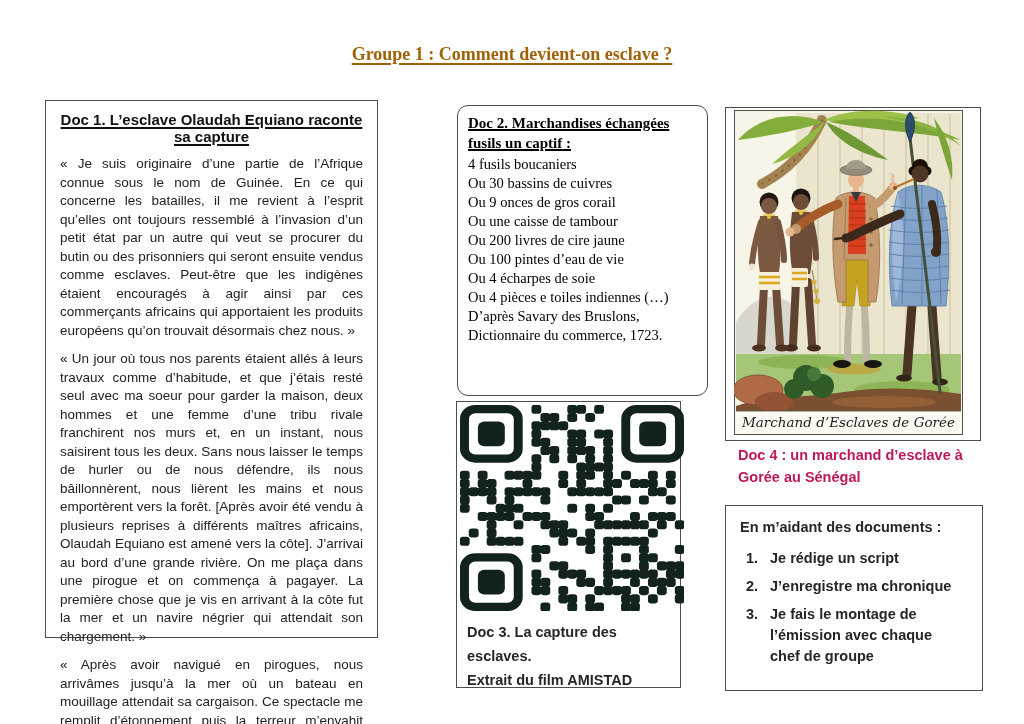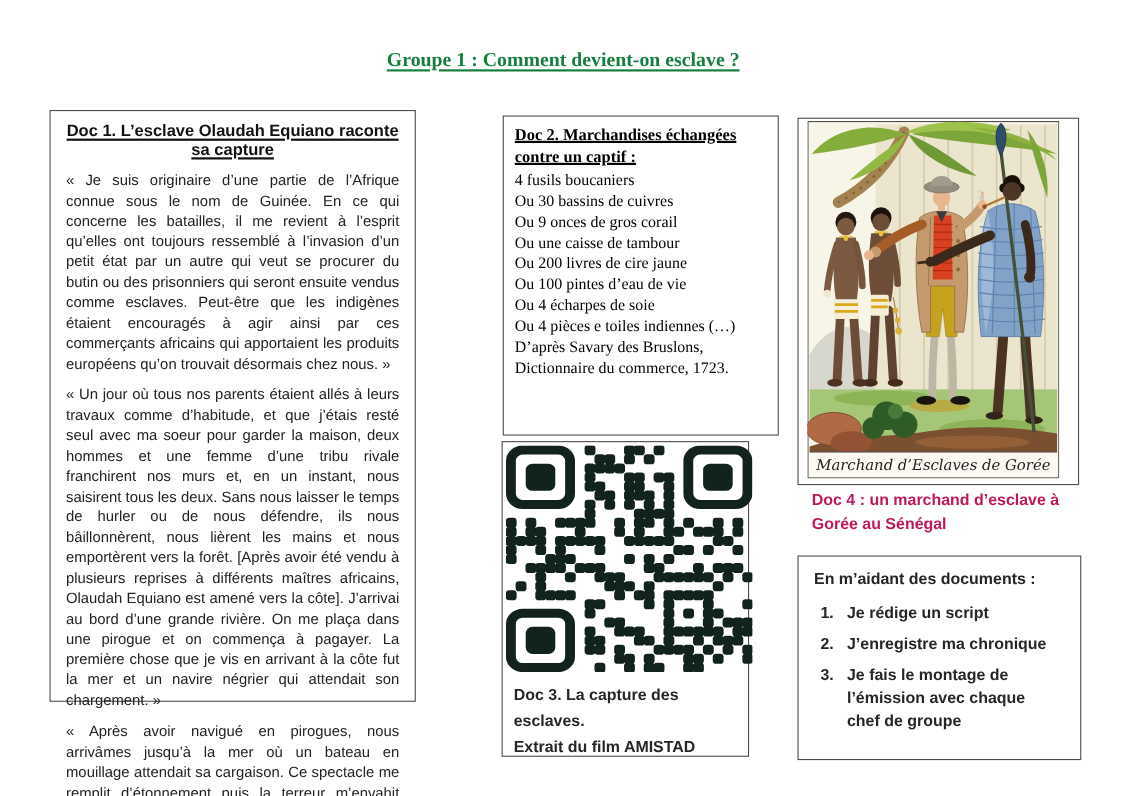--- a/index.html
+++ b/index.html
@@ -2,42 +2,42 @@
 <html><head>
 <meta charset="utf-8">
 <style>
   * { margin:0; padding:0; box-sizing:border-box; }
   html,body { width:1024px; height:724px; background:#ffffff; overflow:hidden; }
   body { position:relative; font-family:"Liberation Sans", sans-serif; color:#1f1f1f; }
 
   .page-title {
     position:absolute; top:44px; left:0; width:1024px; text-align:center;
     font-family:"Liberation Serif", serif; font-weight:bold; font-size:18px;
-    color:#15803d; text-decoration:underline; text-decoration-thickness:2px; text-underline-offset:3px;
+    color:#a16207; text-decoration:underline; text-decoration-thickness:2px; text-underline-offset:3px;
   }
 
   .box { position:absolute; border:1px solid #4d4d4d; background:#fff; }
 
   
   #doc1 { left:45px; top:100px; width:333px; height:538px; padding:10px 14px 0 14px; }
   #doc1 .doc1-title {
     text-align:center; font-weight:bold; font-size:15px; color:#111;
     text-decoration:underline; text-decoration-thickness:1.5px; text-underline-offset:2px;
     margin-bottom:10px;
   }
   #doc1 p {
     font-size:13.5px; line-height:18.5px; text-align:justify; color:#222;
     margin:0 0 10px 0;
   }
   #doc1 .citation { text-align:right; font-weight:bold; font-size:14px; margin-top:14px; color:#111; }
   #doc1 .citation .work { font-style:italic; }
 
   
   #doc2 { left:457px; top:105px; width:251px; height:291px; padding:7px 8px 0 10px;
-          font-family:"Liberation Serif", serif; color:#000; }
+          font-family:"Liberation Serif", serif; color:#000;border-radius:11px; }
   #doc2 .doc2-title { font-weight:bold; font-size:15px; line-height:20px;
           text-decoration:underline; text-decoration-thickness:1.5px; }
   #doc2 .doc2-line { font-size:14.5px; line-height:19px; }
   #doc2 .doc2-list { margin-top:2px; }
 
   
   #doc3 { left:456px; top:401px; width:225px; height:287px; padding:0; }
   #doc3 svg.qr { display:block; margin:3px 0 0 3px; }
   #doc3 .doc3-caption { padding:9px 10px 0 10px; font-weight:bold; font-size:14.5px; line-height:24px; color:#262626; }
 
@@ -62,21 +62,21 @@
   <div class="doc1-title">Doc 1. L’esclave Olaudah Equiano raconte sa capture</div>
   <p>« Je suis originaire d’une partie de l’Afrique connue sous le nom de Guinée. En ce qui concerne les batailles, il me revient à l’esprit qu’elles ont toujours ressemblé à l’invasion d’un petit état par un autre qui veut se procurer du butin ou des prisonniers qui seront ensuite vendus comme esclaves. Peut-être que les indigènes étaient encouragés à agir ainsi par ces commerçants africains qui apportaient les produits européens qu’on trouvait désormais chez nous. »</p>
   <p>« Un jour où tous nos parents étaient allés à leurs travaux comme d’habitude, et que j’étais resté seul avec ma soeur pour garder la maison, deux hommes et une femme d’une tribu rivale franchirent nos murs et, en un instant, nous saisirent tous les deux. Sans nous laisser le temps de hurler ou de nous défendre, ils nous bâillonnèrent, nous lièrent les mains et nous emportèrent vers la forêt. [Après avoir été vendu à plusieurs reprises à différents maîtres africains, Olaudah Equiano est amené vers la côte]. J’arrivai au bord d’une grande rivière. On me plaça dans une pirogue et on commença à pagayer. La première chose que je vis en arrivant à la côte fut la mer et un navire négrier qui attendait son chargement. »</p>
   <p>« Après avoir navigué en pirogues, nous arrivâmes jusqu’à la mer où un bateau en mouillage attendait sa cargaison. Ce spectacle me remplit d’étonnement puis la terreur m’envahit lorsqu’on me transporta à bord. Aussitôt quelques hommes d’équipage me tournèrent en tous sens pour voir si j’étais solide. »</p>
   <div class="citation"><span>Olaudah Equiano, </span><span class="work">Ma véridique histoire</span><span>, 1789.</span></div>
 </div>
 
 <div class="box" id="doc2">
   <div class="doc2-title">
     <div>Doc 2. Marchandises échangées</div>
-    <div>contre un captif :</div>
+    <div>fusils un captif :</div>
   </div>
   <div class="doc2-list">
     <div class="doc2-line">4 fusils boucaniers</div>
     <div class="doc2-line">Ou 30 bassins de cuivres</div>
     <div class="doc2-line">Ou 9 onces de gros corail</div>
     <div class="doc2-line">Ou une caisse de tambour</div>
     <div class="doc2-line">Ou 200 livres de cire jaune</div>
     <div class="doc2-line">Ou 100 pintes d’eau de vie</div>
     <div class="doc2-line">Ou 4 écharpes de soie</div>
     <div class="doc2-line">Ou 4 pièces e toiles indiennes (…)</div>

